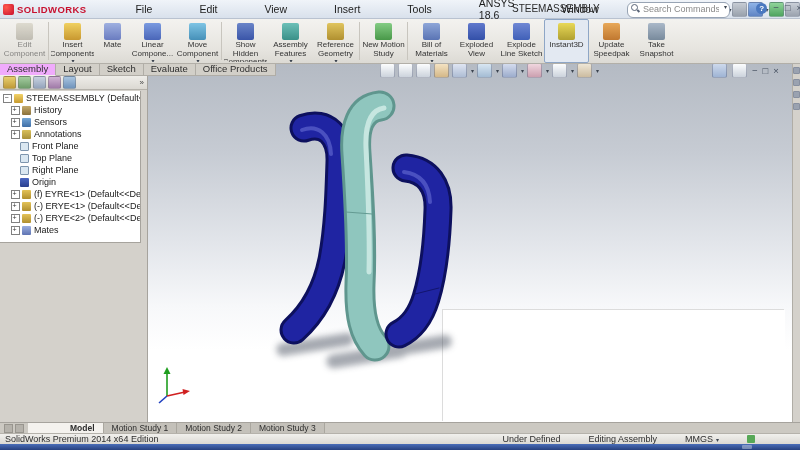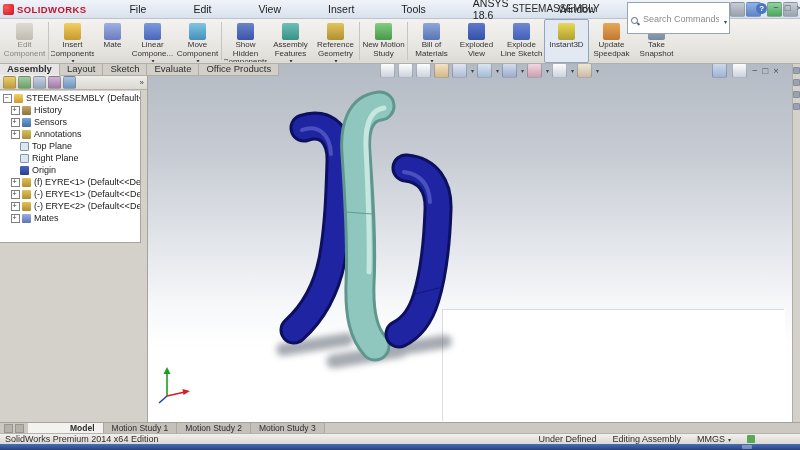--- a/index.html
+++ b/index.html
@@ -1,29 +1,29 @@
 <!DOCTYPE html>
 <html><head>
 <meta charset="utf-8">
 <style>
   html,body{margin:0;padding:0;}
   body{width:800px;height:450px;overflow:hidden;font-family:"Liberation Sans",sans-serif;}
   .stage{position:absolute;left:0;top:0;width:800px;height:450px;background:#d6d3ce;overflow:hidden;}
 
   
   .titlebar{position:absolute;left:0;top:0;width:800px;height:18px;background:linear-gradient(#f0f4f9,#d9e1ec);border-bottom:1px solid #b9c2d0;display:flex;align-items:center;padding:0 3px;gap:1px;z-index:30;}
-  .logo{display:flex;align-items:center;gap:3px;margin-right:0;}
+  .logo{display:flex;align-items:center;gap:3px;margin-right:6px;}
   .logo-mark{width:11px;height:11px;border-radius:2px;background:radial-gradient(circle at 30% 30%,#ff5a4e,#c8102e);}
   .logo-text{font-size:9.5px;font-weight:bold;color:#c8102e;letter-spacing:.4px;}
   .menu-item{font-size:10.5px;color:#1c1c1c;padding:1px 4px;border-radius:2px;margin-left:38px;}
   .tb-sep{width:1px;height:12px;background:#b3bcc9;margin:0 3px;}
   .tb-icon{width:13px;height:13px;border-radius:2px;border:1px solid rgba(110,120,140,.4);flex:none;}
   .dropcaret{font-size:6px;color:#3c4450;margin-left:1px;}
   .doc-title{position:absolute;left:512px;top:3px;font-size:10px;color:#2a2a2a;}
-  .searchbox{position:absolute;left:627px;top:2px;width:97px;height:14px;background:#fff;border:1px solid #98a4b4;border-radius:0;display:flex;align-items:flex-end;padding:8px 2px;gap:2px;}
+  .searchbox{position:absolute;left:627px;top:2px;width:97px;height:14px;background:#fff;border:1px solid #98a4b4;border-radius:6px;display:flex;align-items:flex-start;padding:0 2px;gap:2px;}
   .searchbox input{border:none;outline:none;flex:1;font-size:9px;color:#333;background:transparent;min-width:0;font-family:"Liberation Sans",sans-serif;}
   .searchbox input::placeholder{color:#8a8a8a;}
   .mag{width:9px;height:9px;position:relative;flex:none;}
   .mag::before{content:"";position:absolute;left:1px;top:1px;width:5px;height:5px;border:1px solid #5a6578;border-radius:50%;}
   .mag::after{content:"";position:absolute;left:6.5px;top:6.5px;width:3px;height:1.5px;background:#5a6578;transform:rotate(45deg);}
   .win-controls{position:absolute;right:4px;top:2px;display:flex;align-items:center;gap:6px;}
   .help-badge{width:11px;height:11px;border-radius:50%;background:#4a78c0;color:#fff;font-size:8px;line-height:11px;text-align:center;font-weight:bold;}
   .win-glyph{font-size:9.5px;color:#465060;line-height:12px;}
 
   
@@ -31,21 +31,21 @@
   .rbtn{flex:none;width:43px;display:flex;flex-direction:column;align-items:center;padding-top:3px;font-size:8px;line-height:1.07;text-align:center;color:#333;border:1px solid transparent;border-radius:2px;overflow:hidden;}
   .rbtn .ricon{width:17px;height:17px;border-radius:2px;margin-bottom:1px;flex:none;}
   .rbtn.w-sm{width:33px;}
   .rbtn.disabled{opacity:.55;filter:grayscale(.7);}
   .rbtn.active{background:#e3e9f2;border-color:#8ea6c6;}
   .rsep{flex:none;width:1px;background:#c8c5be;margin:3px 1px;}
 
   
   .cmdtabs{position:absolute;left:0;top:62px;height:14px;display:flex;z-index:28;}
   .cmdtab{flex:none;padding:1px 7px 0;font-size:9.5px;color:#2e2e2e;background:#d2cfc8;border-right:1px solid #b0ada6;border-bottom:1px solid #b0ada6;line-height:12px;}
-  .cmdtab.active{background:#e5e5e5;font-weight:bold;border-bottom-color:#f2f0ec;}
+  .cmdtab.active{background:#f0abfc;font-weight:normal;border-bottom-color:#f2f0ec;}
 
   
   .viewport{position:absolute;left:148px;top:62px;width:644px;height:360px;background:linear-gradient(180deg,#b4bac3 0%,#c6cbd3 25%,#e2e5ea 50%,#f7f8fa 68%,#ffffff 80%);}
   .white-sheet{position:absolute;left:443px;top:310px;width:342px;height:112px;background:#fff;box-shadow:-1px -1px 0 #dcdcdc;}
   .modelsvg{position:absolute;left:148px;top:62px;width:644px;height:360px;}
   .hud{position:absolute;left:380px;top:63px;display:flex;align-items:center;gap:3px;z-index:28;}
   .hicon{width:13px;height:13px;border:1px solid rgba(90,100,125,.45);border-radius:2px;background:linear-gradient(#fcfdfe,#ccd3dc);flex:none;}
   .doccontrols{position:absolute;left:712px;top:63px;display:flex;align-items:center;gap:5px;z-index:28;}
   .taskstrip{position:absolute;left:792px;top:62px;width:8px;height:360px;background:#d4d1cb;border-left:1px solid #b0ada6;display:flex;flex-direction:column;align-items:center;gap:5px;padding-top:5px;z-index:27;box-sizing:border-box;}
   .tp-icon{width:5px;height:5px;border-radius:1px;background:#9aa2b0;border:1px solid #8890a0;flex:none;}
@@ -65,21 +65,21 @@
   .ticon{flex:none;width:9px;height:9px;border-radius:1px;margin-right:3px;}
   .ic-plane{background:rgba(150,185,215,.35);border:1px solid #7e95ad;box-sizing:border-box;}
 
   
   .modeltabs{position:absolute;left:0;top:422px;width:800px;height:11px;background:#ccc9c2;border-top:1px solid #a6a39d;display:flex;align-items:stretch;font-size:8.5px;z-index:30;box-sizing:border-box;}
   .mt-nav{display:flex;align-items:center;gap:2px;padding:0 4px;}
   .mt-nav span{width:7px;height:7px;background:#b5b2ab;border:1px solid #98958e;}
   .mtab{padding:0 8px;line-height:10px;color:#2c2c2c;border-right:1px solid #aaa79f;background:#c4c1ba;}
   .mtab.active{background:#f4f2ee;font-weight:bold;padding-left:42px;}
   .statusbar{position:absolute;left:0;top:433px;width:800px;height:11px;background:linear-gradient(#f1f0ed,#dbd9d3);border-top:1px solid #b5b2ab;display:flex;align-items:center;font-size:9px;color:#2e2e2e;padding:0 5px;z-index:30;box-sizing:border-box;}
-  .sb-right{margin-left:auto;display:flex;align-items:center;gap:16px;margin-right:40px;}
+  .sb-right{margin-left:auto;display:flex;align-items:center;gap:28px;margin-right:40px;}
   .sb-units{display:flex;align-items:center;gap:2px;}
   .sb-check{width:8px;height:8px;border-radius:1px;background:#57a857;flex:none;}
   .bottomstrip{position:absolute;left:0;top:444px;width:800px;height:6px;background:linear-gradient(#4a6db8,#27407e);z-index:31;}
   .bs-btn{position:absolute;left:742px;top:1px;width:10px;height:4px;background:rgba(255,255,255,.35);border-radius:1px;}
 </style>
 </head>
 <body>
 
 <div class="stage">
 
@@ -302,20 +302,25 @@
         <span>Sensors</span>
       </div>
       <div class="titem child">
         <div class="exp"></div>
         <div class="ticon" style="background:linear-gradient(#d9c05a,#a8903a)"></div>
         <span>Annotations</span>
       </div>
       <div class="titem child">
         <div class="tspacer"></div>
         <div class="ticon ic-plane"></div>
+        <span>Front Plane</span>
+      </div>
+      <div class="titem child">
+        <div class="tspacer"></div>
+        <div class="ticon ic-plane"></div>
         <span>Top Plane</span>
       </div>
       <div class="titem child">
         <div class="tspacer"></div>
         <div class="ticon ic-plane"></div>
         <span>Right Plane</span>
       </div>
       <div class="titem child">
         <div class="tspacer"></div>
         <div class="ticon" style="background:linear-gradient(#4a66c2,#2a3f8e)"></div>

